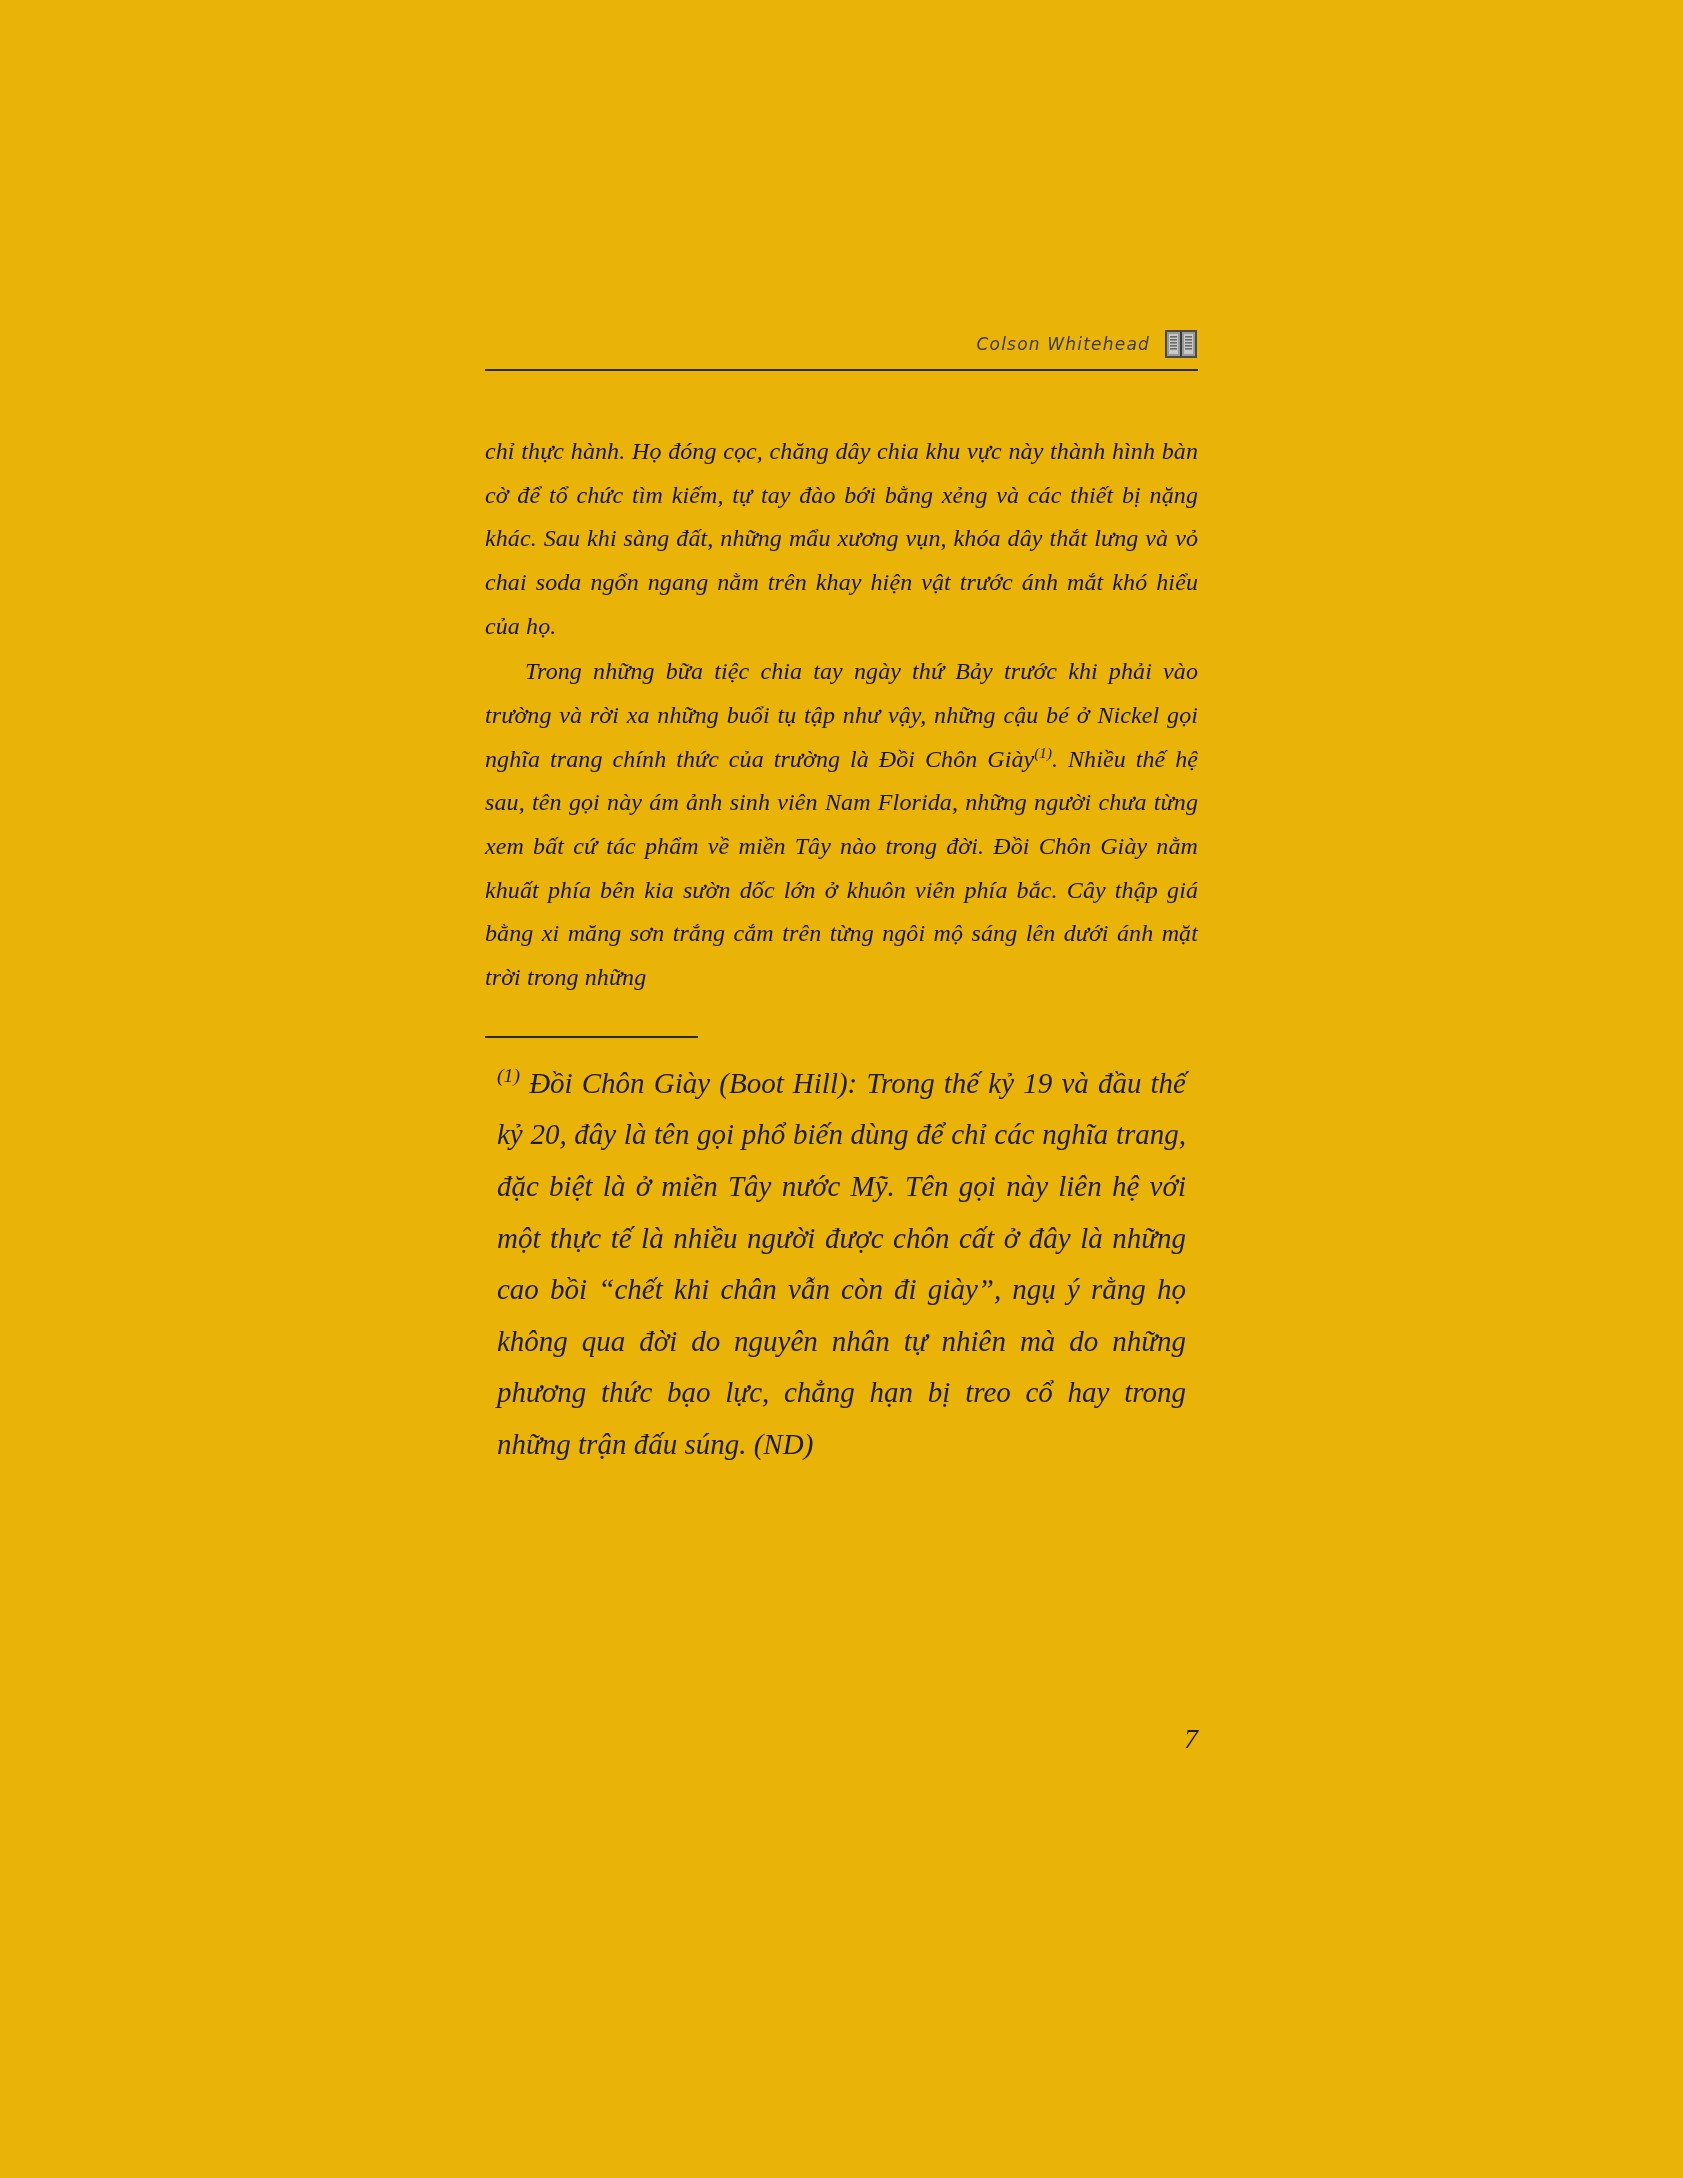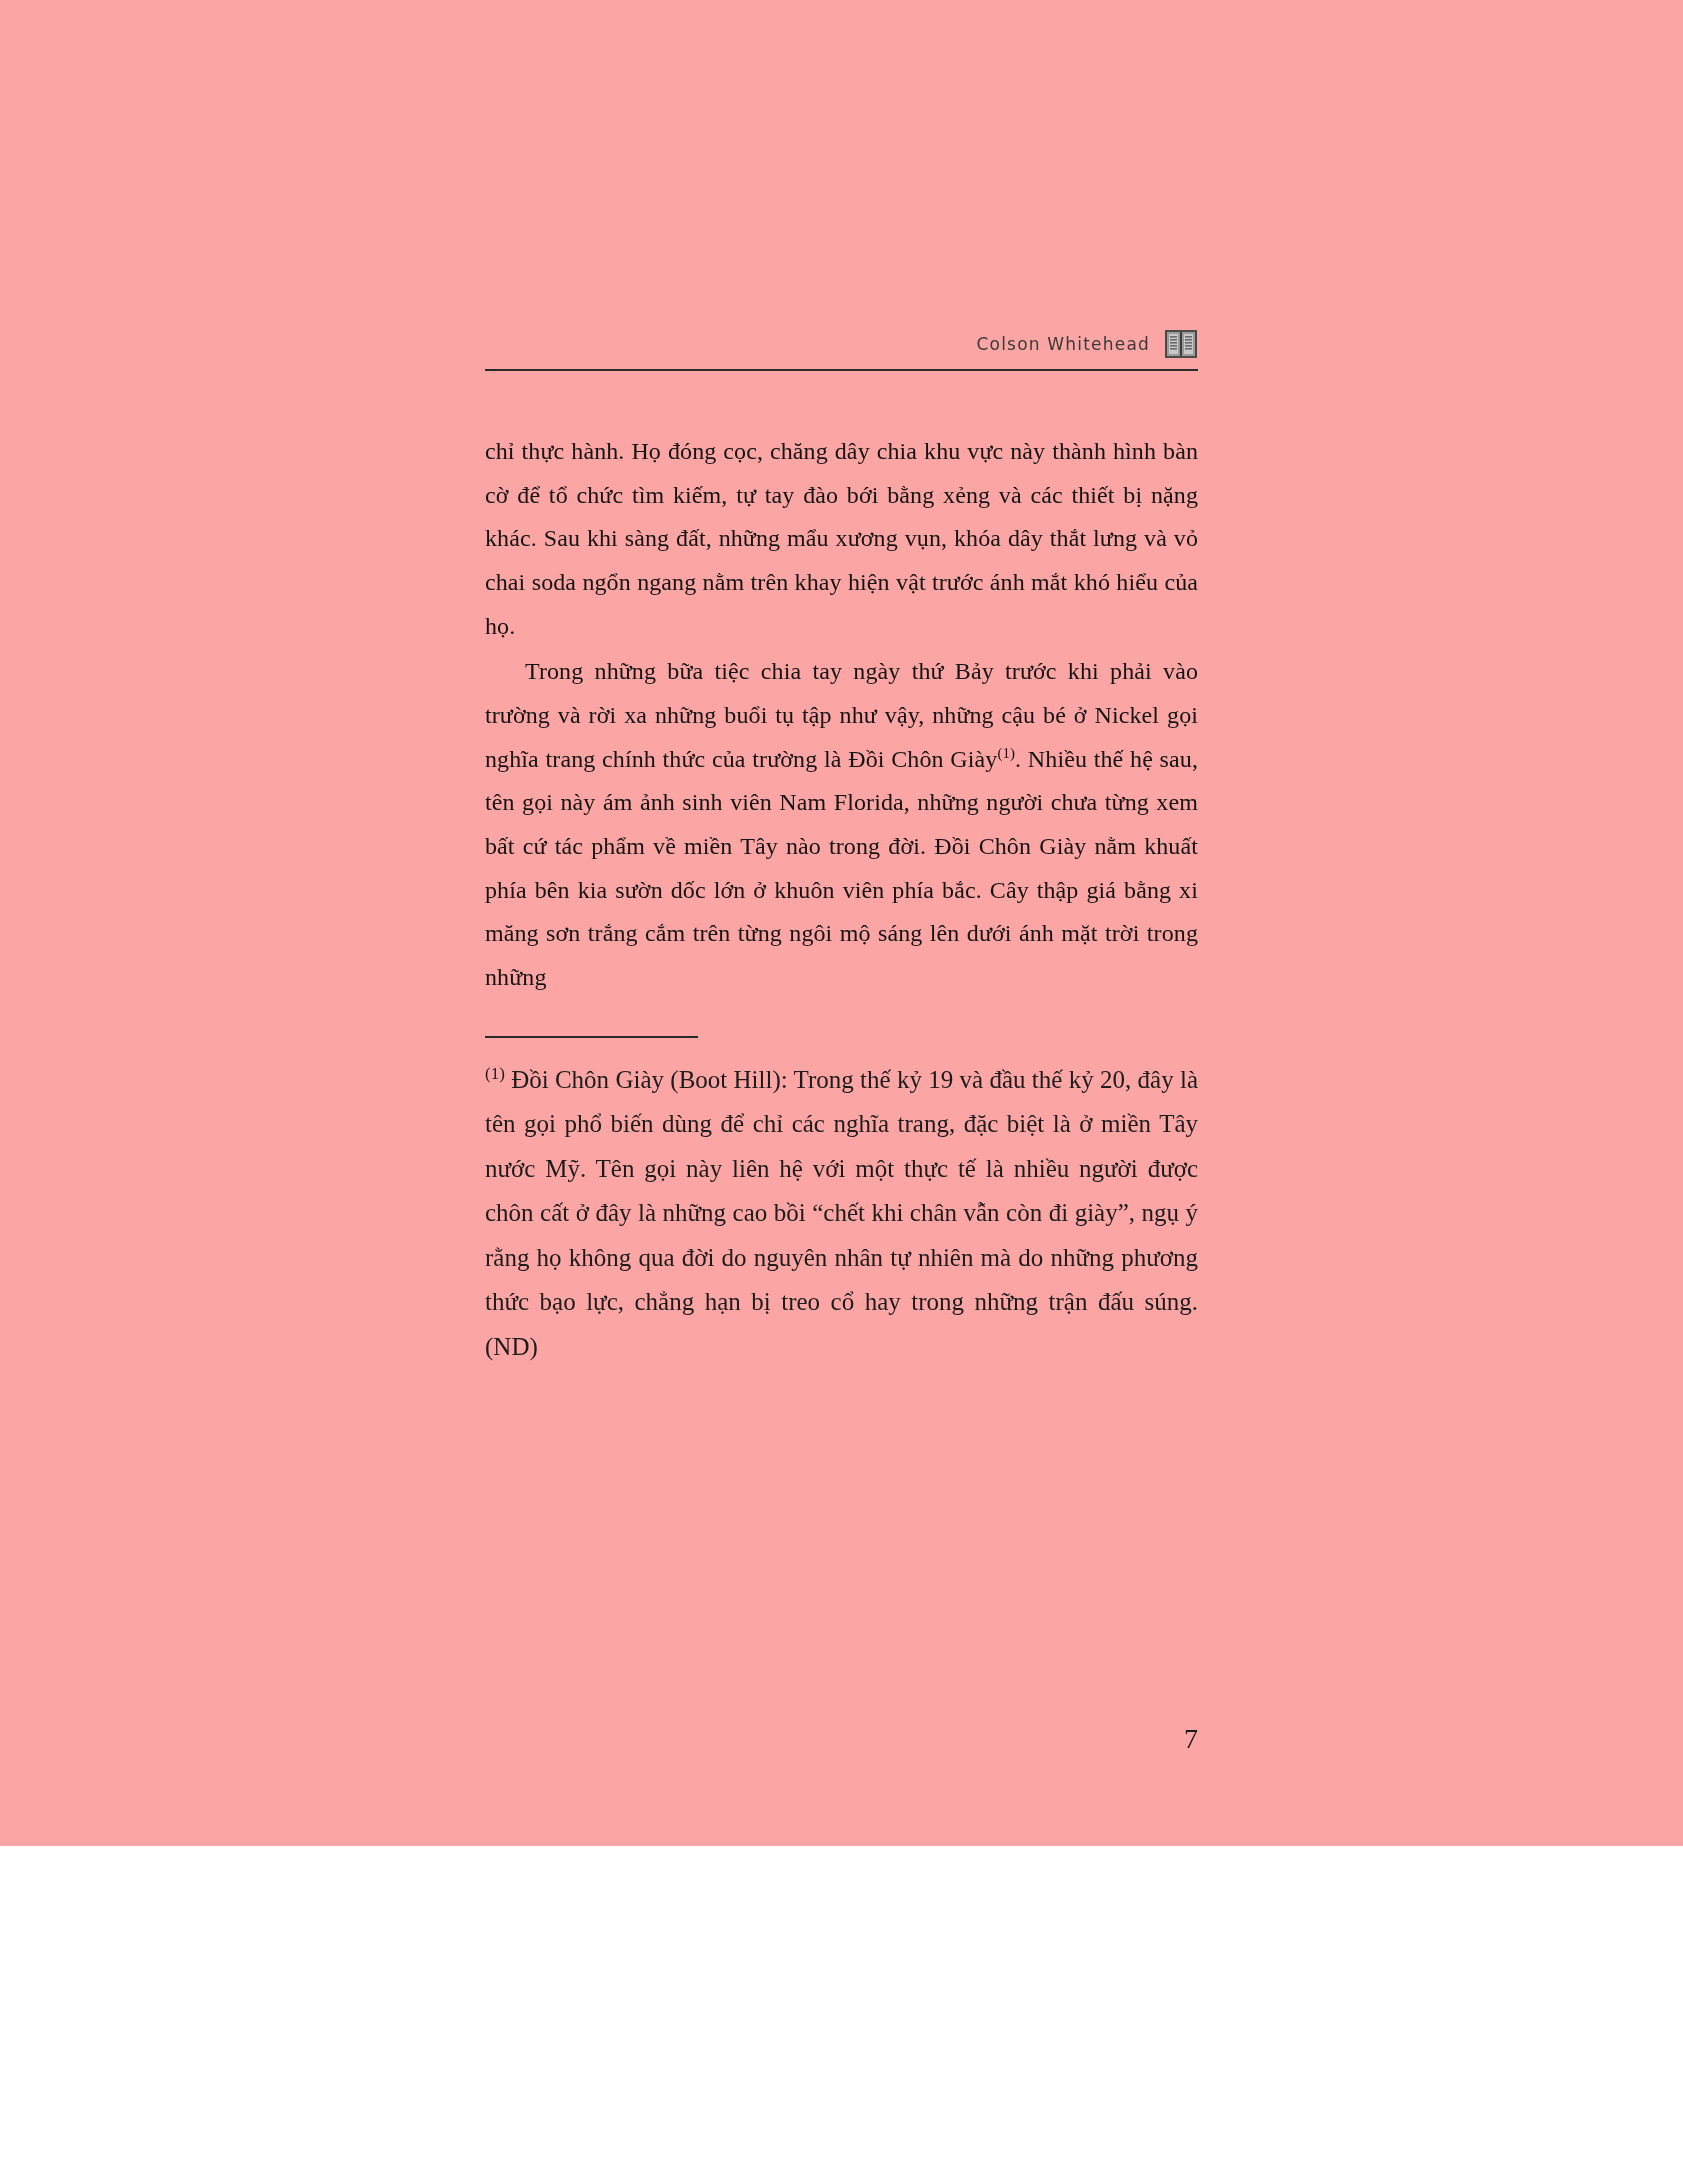--- a/index.html
+++ b/index.html
@@ -12,22 +12,23 @@
     height: 2178px;
     font-family: "Liberation Serif", serif;
     color: #1a1a1a;
     position: relative;
     overflow: hidden;
   }
   .page {
     position: absolute;
     left: 0; top: 0;
     width: 1683px;
-    height: 1846px;
-    background: #fca5a5;
+    height: 2178px;
+    background: #eab308;
+    font-style: italic;
   }
   .content {
     position: absolute;
     left: 485px;
     top: 327px;
     width: 713px;
   }
 
   
   .running-header {
@@ -74,25 +75,25 @@
   .footnote-wrap {
     margin-top: 36px;
   }
   .footnote-rule {
     width: 213px;
     height: 0;
     border-top: 2px solid #2a2a2a;
     margin-bottom: 20px;
   }
   .footnote {
-    font-size: 25px;
+    font-size: 29px;
     line-height: 1.78;
     text-align: justify;
     color: #1c1c1c;
-    margin: 0;
+    margin: 12px;
   }
   .footnote sup {
     font-size: 0.68em;
     vertical-align: super;
     line-height: 0;
   }
 
   
   .folio {
     position: absolute;

